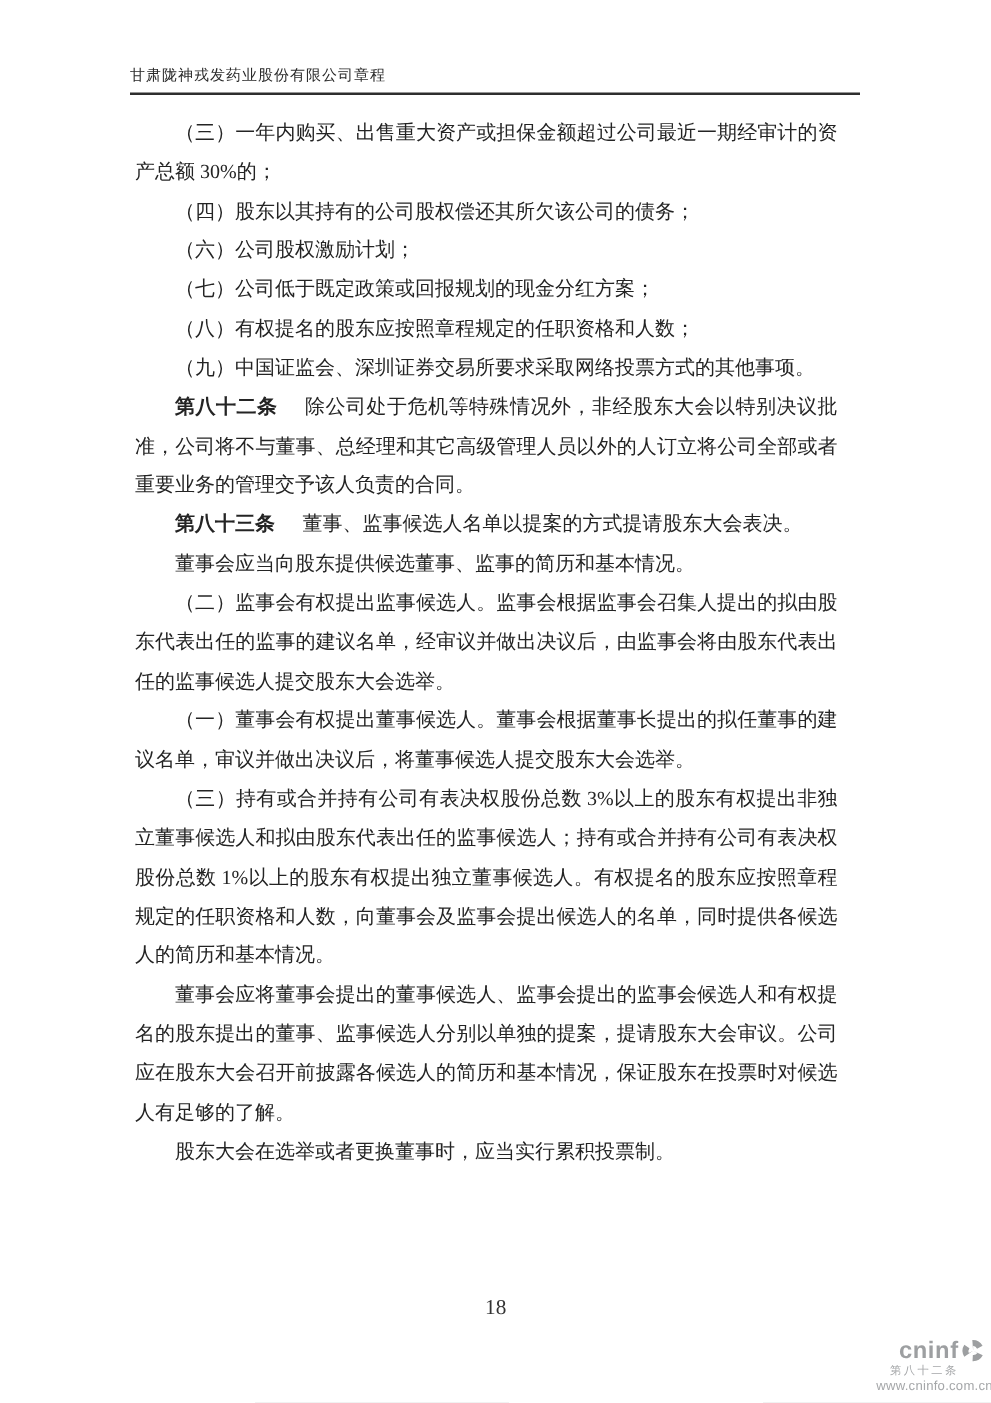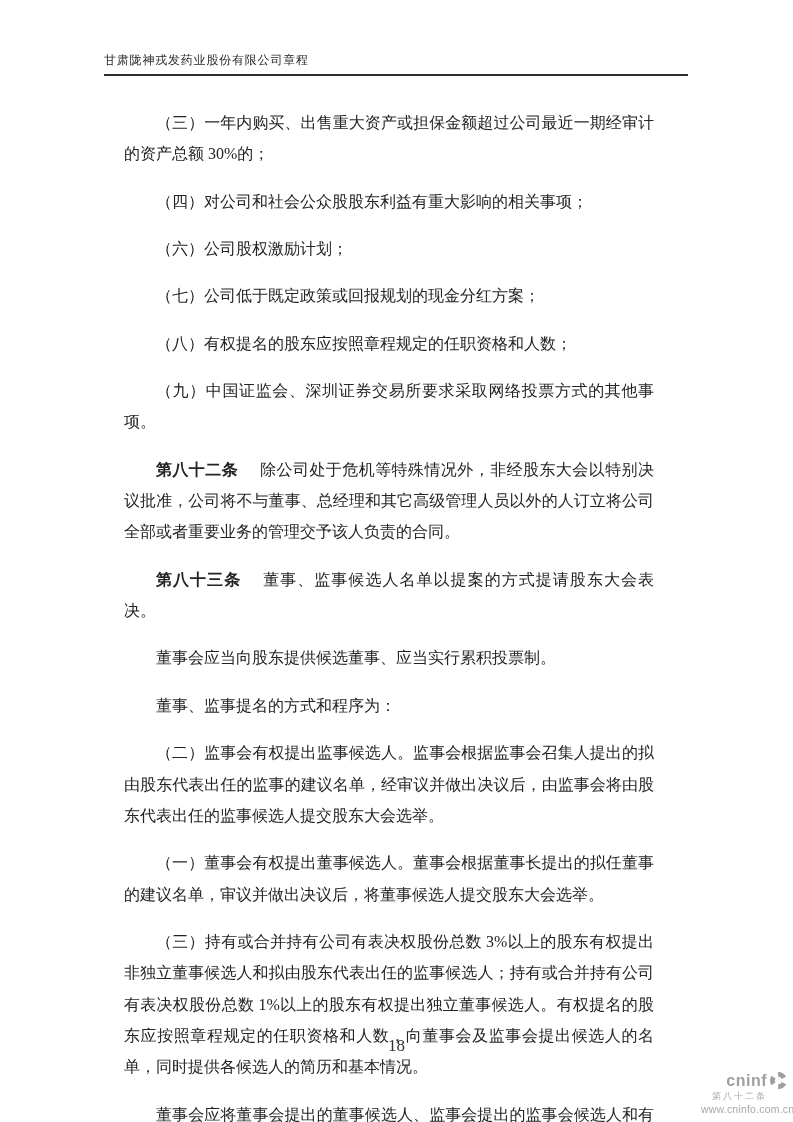--- a/index.html
+++ b/index.html
@@ -35,21 +35,21 @@
     position: absolute;
     left: 108px;
     top: 91px;
     width: 562px;
     font-size: 16px;
     line-height: 31.35px;
     color: #242424;
     text-align: justify;
   }
   .doc-body p {
-    margin: 16px;
+    margin: 0;
     text-indent: 2em;
   }
   .article-label {
     font-weight: bold;
     margin-right: 22px;
   }
   
   .page-number {
     position: absolute;
     top: 1036px;
@@ -69,21 +69,21 @@
     line-height: 1;
     user-select: none;
   }
   .logo-row {
     display: flex;
     align-items: center;
     justify-content: flex-end;
   }
   .logo-brand {
     font-weight: bold;
-    font-size: 16px;
+    font-size: 19px;
     letter-spacing: 0.5px;
     color: #9d9fa1;
   }
   .logo-swirl {
     display: inline-block;
     width: 21px;
     height: 21px;
     margin-left: 1px;
   }
   .logo-cn {
@@ -104,29 +104,28 @@
 <body>
 
 <div class="page">
 
   <div class="header">
     <div class="header-title">甘肃陇神戎发药业股份有限公司章程</div>
   </div>
 
   <div class="doc-body">
       <p>（三）一年内购买、出售重大资产或担保金额超过公司最近一期经审计的资产总额 30%的；</p>
-      <p>（四）对公司和社会公众股股东利益有重大影响的相关事项；</p>
+      <p>（四）股东以其持有的公司股权偿还其所欠该公司的债务；</p>
       <p>（六）公司股权激励计划；</p>
       <p>（七）公司低于既定政策或回报规划的现金分红方案；</p>
       <p>（八）有权提名的股东应按照章程规定的任职资格和人数；</p>
       <p>（九）中国证监会、深圳证券交易所要求采取网络投票方式的其他事项。</p>
       <p><strong class="article-label">第八十二条</strong>除公司处于危机等特殊情况外，非经股东大会以特别决议批准，公司将不与董事、总经理和其它高级管理人员以外的人订立将公司全部或者重要业务的管理交予该人负责的合同。</p>
       <p><strong class="article-label">第八十三条</strong>董事、监事候选人名单以提案的方式提请股东大会表决。</p>
-      <p>董事会应当向股东提供候选董事、应当实行累积投票制。</p>
-      <p>董事、监事提名的方式和程序为：</p>
+      <p>董事会应当向股东提供候选董事、监事的简历和基本情况。</p>
       <p>（二）监事会有权提出监事候选人。监事会根据监事会召集人提出的拟由股东代表出任的监事的建议名单，经审议并做出决议后，由监事会将由股东代表出任的监事候选人提交股东大会选举。</p>
       <p>（一）董事会有权提出董事候选人。董事会根据董事长提出的拟任董事的建议名单，审议并做出决议后，将董事候选人提交股东大会选举。</p>
       <p>（三）持有或合并持有公司有表决权股份总数 3%以上的股东有权提出非独立董事候选人和拟由股东代表出任的监事候选人；持有或合并持有公司有表决权股份总数 1%以上的股东有权提出独立董事候选人。有权提名的股东应按照章程规定的任职资格和人数，向董事会及监事会提出候选人的名单，同时提供各候选人的简历和基本情况。</p>
       <p>董事会应将董事会提出的董事候选人、监事会提出的监事会候选人和有权提名的股东提出的董事、监事候选人分别以单独的提案，提请股东大会审议。公司应在股东大会召开前披露各候选人的简历和基本情况，保证股东在投票时对候选人有足够的了解。</p>
       <p>股东大会在选举或者更换董事时，应当实行累积投票制。</p>
     </div>
 
   <div class="page-number">18</div>
 
   <div class="logo">

